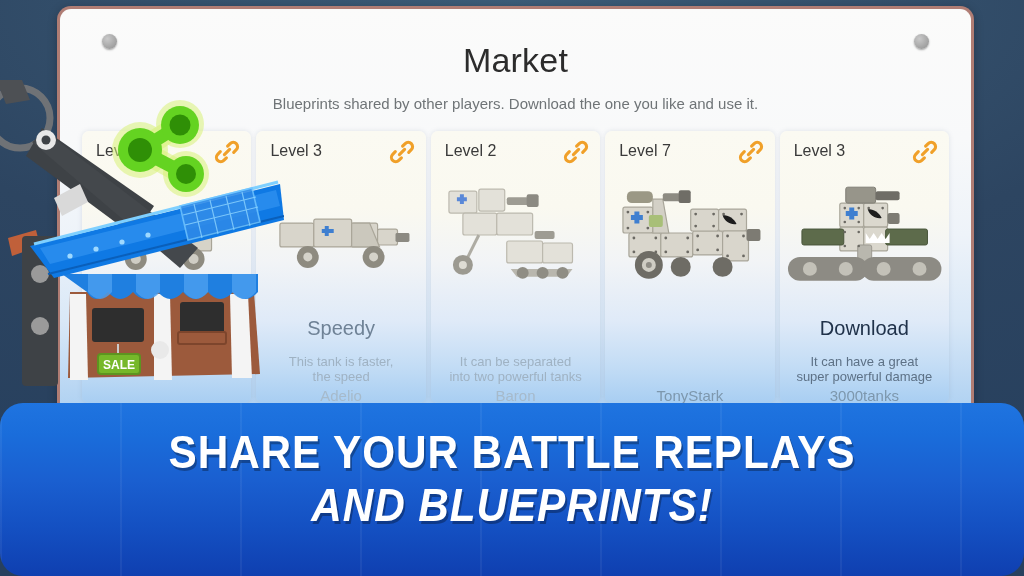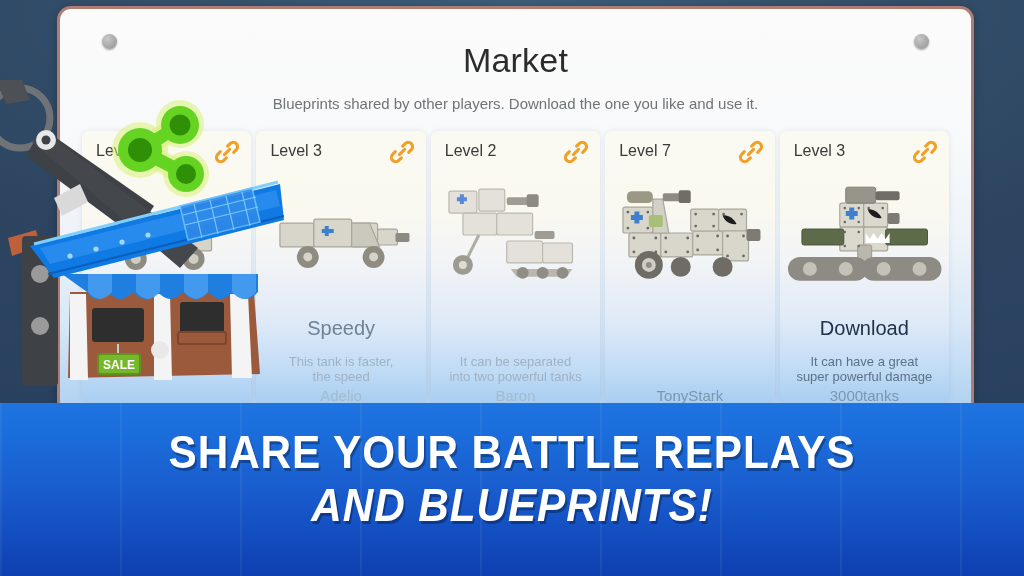--- a/index.html
+++ b/index.html
@@ -116,20 +116,21 @@
     pointer-events:none;
   }
 
   
   #banner {
     position:absolute; left:0; right:0; top:403px; bottom:0;
     background:linear-gradient(to bottom,
         #1f74e0 0%, #1a6ddb 18%, #1a5fd0 45%,
         #1450c2 72%, #0f3fb0 100%);
     overflow:hidden;
+    border-radius:23px;
   }
   #banner-streaks {
     position:absolute; inset:0;
     background:repeating-linear-gradient(90deg,
       rgba(255,255,255,.055) 0px, rgba(255,255,255,.055) 2px,
       rgba(255,255,255,0) 2px, rgba(255,255,255,0) 120px);
   }
   #banner-text {
     position:absolute; left:0; right:0; top:22px;
     text-align:center; color:#fff;

